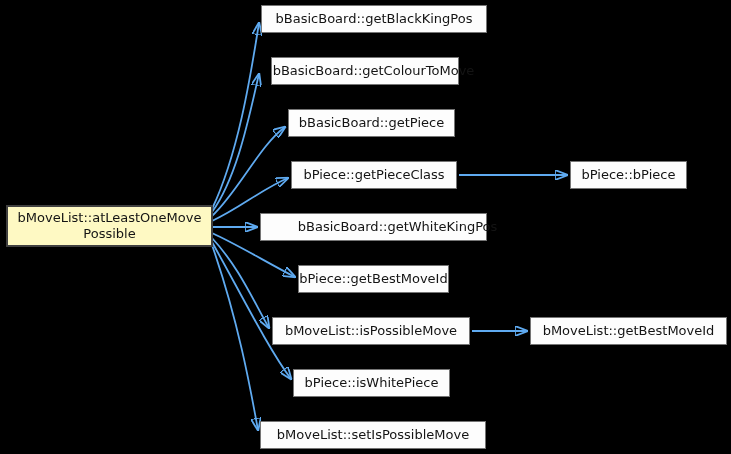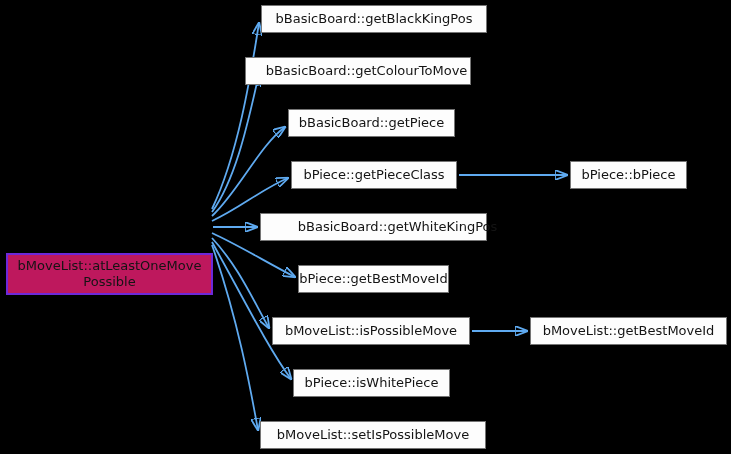--- a/index.html
+++ b/index.html
@@ -36,29 +36,28 @@
     font-size: 13px;
     line-height: 1.25;
     display: flex;
     align-items: center;
     justify-content: center;
     text-align: center;
     white-space: pre-line;
     cursor: pointer;
   }
   .node.main {
-    background: #be185d;
-    border: 2px solid #6d28d9;
+    background: #fef9c3;
+    border: 2px solid #404040;
     cursor: default;
-    margin-top: 48px;
   }
   
   .n-main          { left: 6px;   top: 205px; width: 207px; height: 42px; }
   .n-blackkingpos  { left: 261px; top: 5px;   width: 226px; height: 28px; }
-  .n-colourtomove  { left: 245px; top: 57px;  width: 226px; height: 28px; padding-left: 17px; }
+  .n-colourtomove  { left: 271px; top: 57px;  width: 188px; height: 28px; padding-left: 17px; }
   .n-getpiece      { left: 288px; top: 109px; width: 167px; height: 28px; }
   .n-getpiececlass { left: 291px; top: 161px; width: 166px; height: 28px; }
   .n-whitekingpos  { left: 260px; top: 213px; width: 227px; height: 28px; padding-left: 48px; }
   .n-isblackpiece  { left: 298px; top: 265px; width: 151px; height: 28px; }
   .n-ispossiblemove{ left: 272px; top: 317px; width: 198px; height: 28px; }
   .n-iswhitepiece  { left: 293px; top: 369px; width: 157px; height: 28px; }
   .n-setispossible { left: 260px; top: 421px; width: 226px; height: 28px; }
   .n-bpiece        { left: 570px; top: 161px; width: 117px; height: 28px; align-items: center; }
   .n-getbestmoveid { left: 530px; top: 317px; width: 197px; height: 28px; }
 </style>

